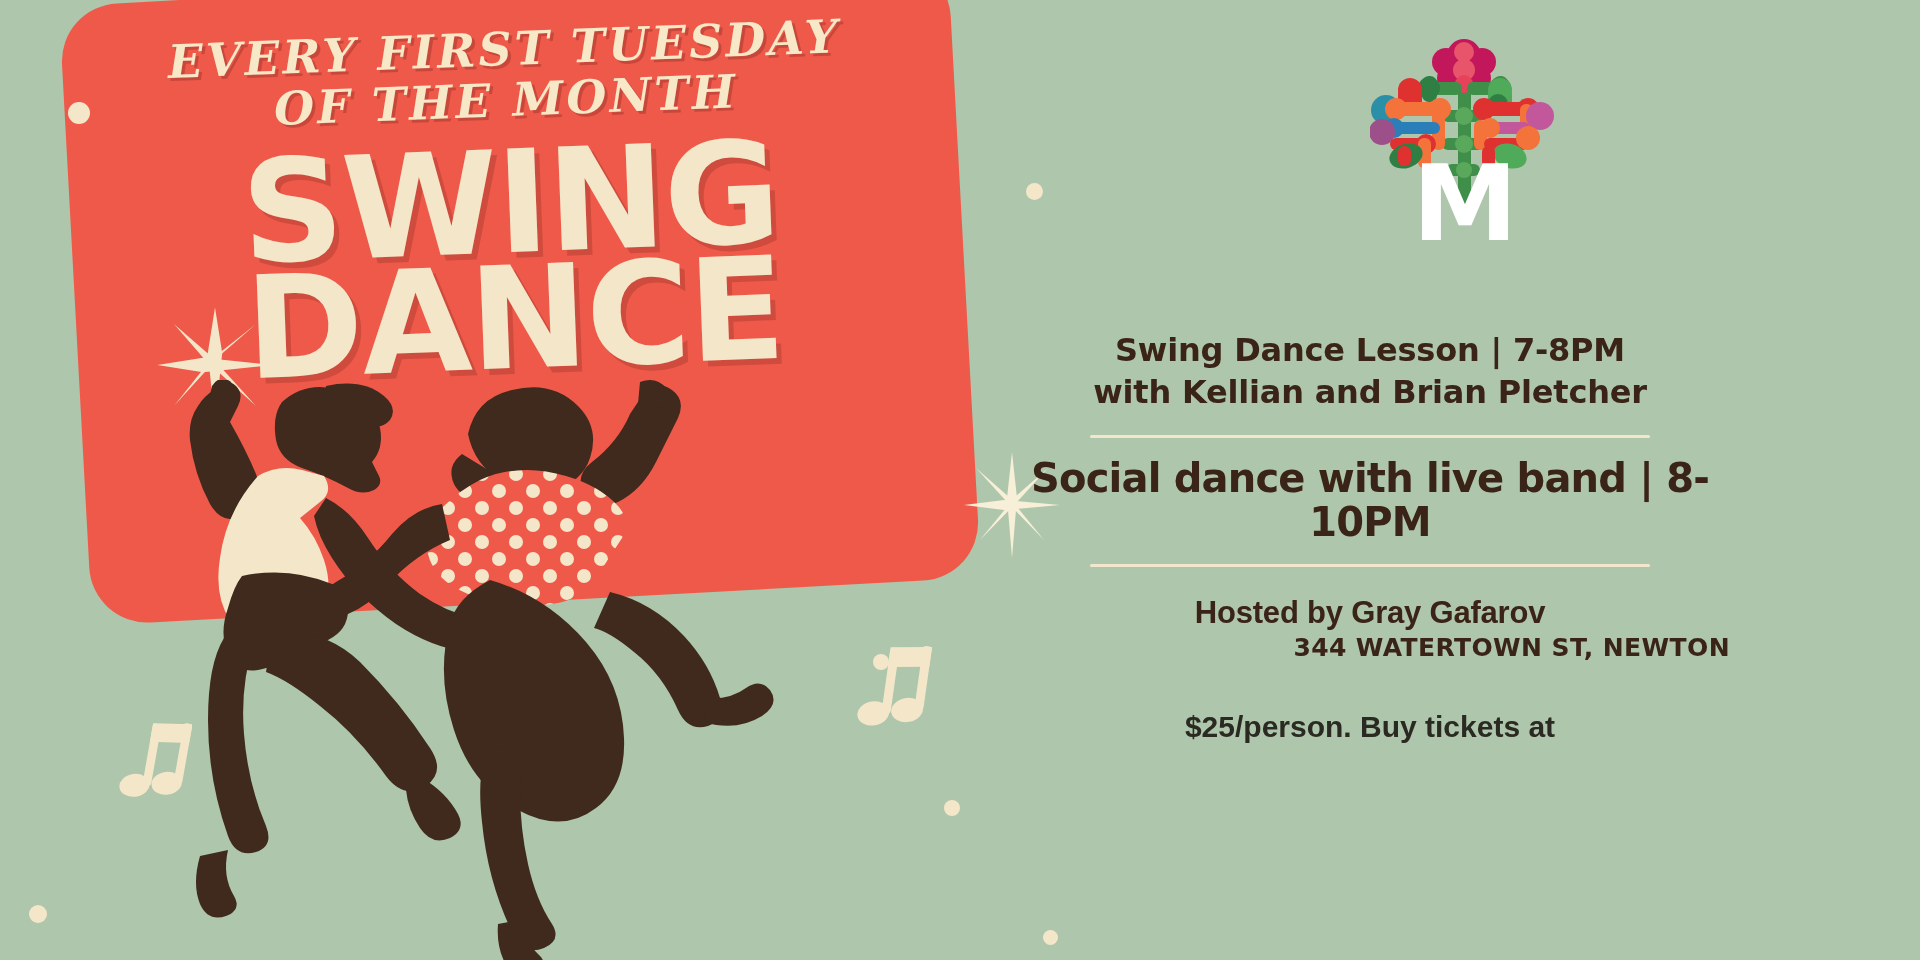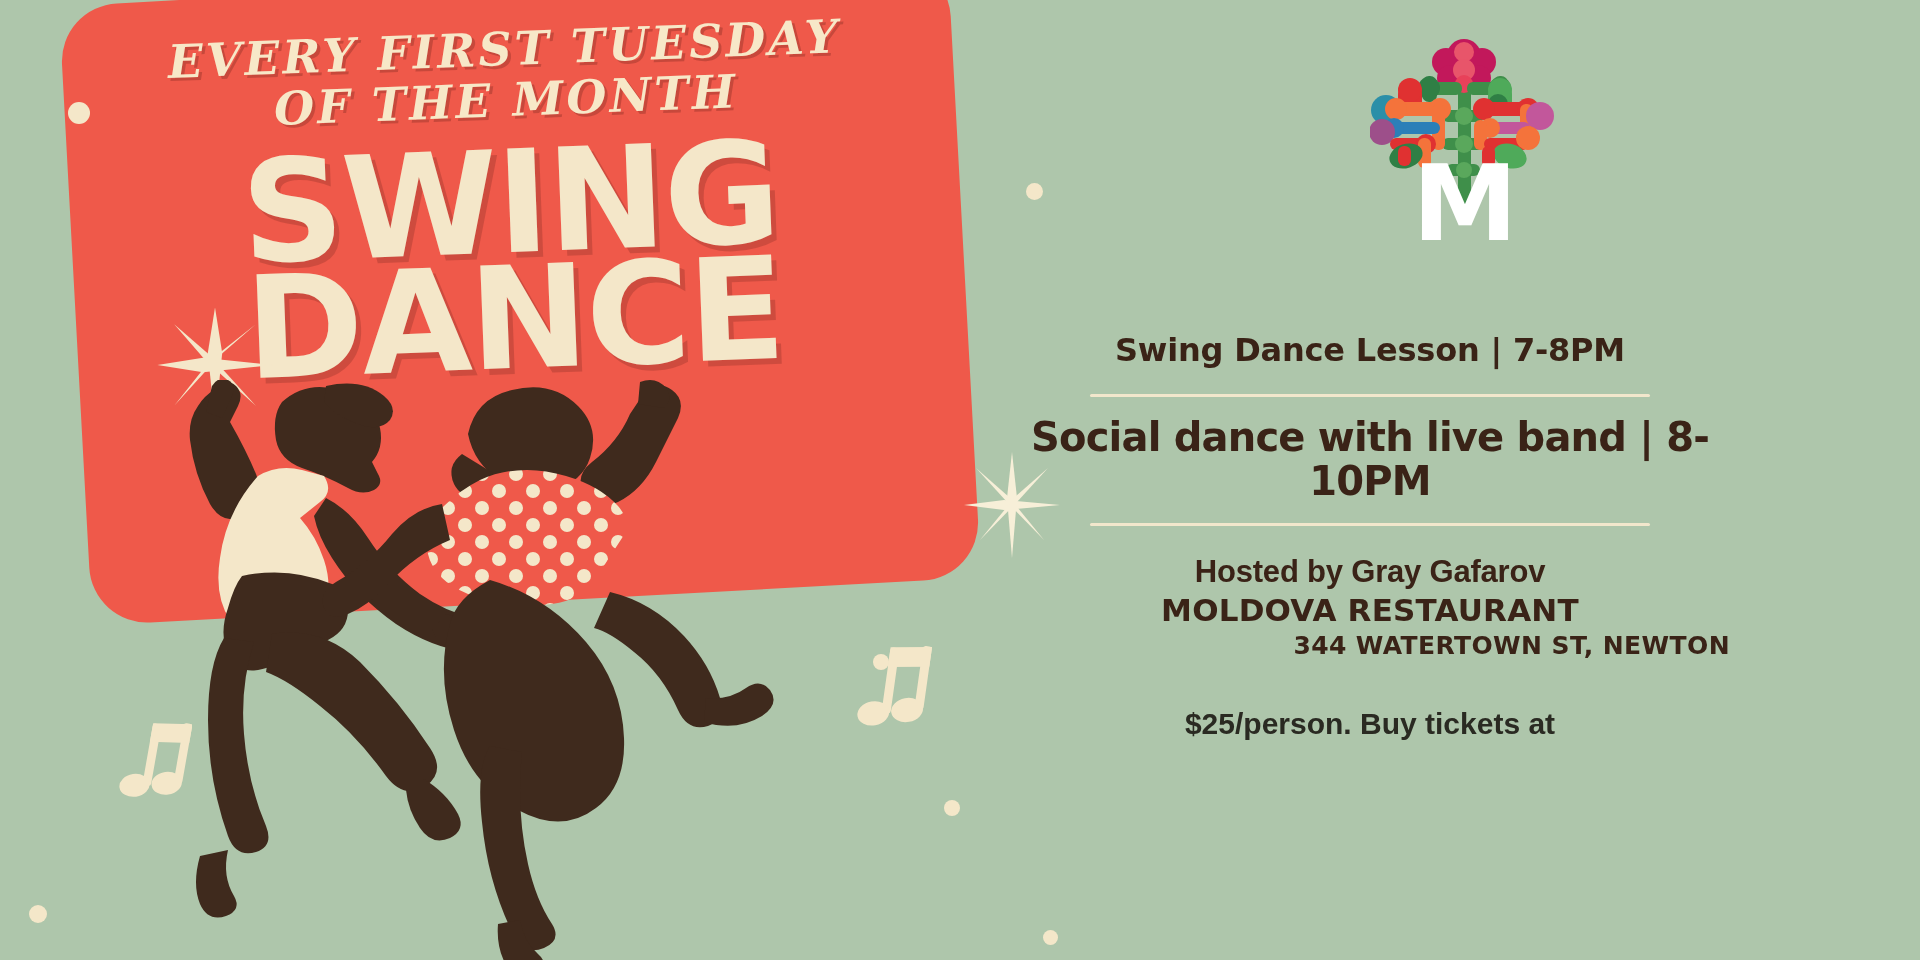--- a/index.html
+++ b/index.html
@@ -315,29 +315,29 @@
         <rect x="112" y="118" width="13" height="22" rx="6" fill="#e03131"></rect>
       </g>
 
       <text x="95" y="212" text-anchor="middle" font-family="DejaVu Sans, sans-serif" font-weight="bold" font-size="106" fill="#ffffff">M</text>
     </svg>
   </div>
 
   <div class="info">
 
     <div class="lesson-line">Swing Dance Lesson | 7-8PM</div>
+    <div class="lesson-line">with Kellian and Brian Pletcher</div>
 
     <div class="rule"></div>
 
     <div class="social-line">Social dance with live band | 8-10PM</div>
 
     <div class="rule lower"></div>
 
     <div class="host">Hosted by Gray Gafarov</div>
-    <div class="venue">MOLDOVA RESTAURANT</div>
     <div class="addr">344 WATERTOWN ST, NEWTON</div>
 
     <div class="tickets">
       <div>$25/person. Buy tickets at</div>
     </div>
 
   </div>
 
 </div>
 

